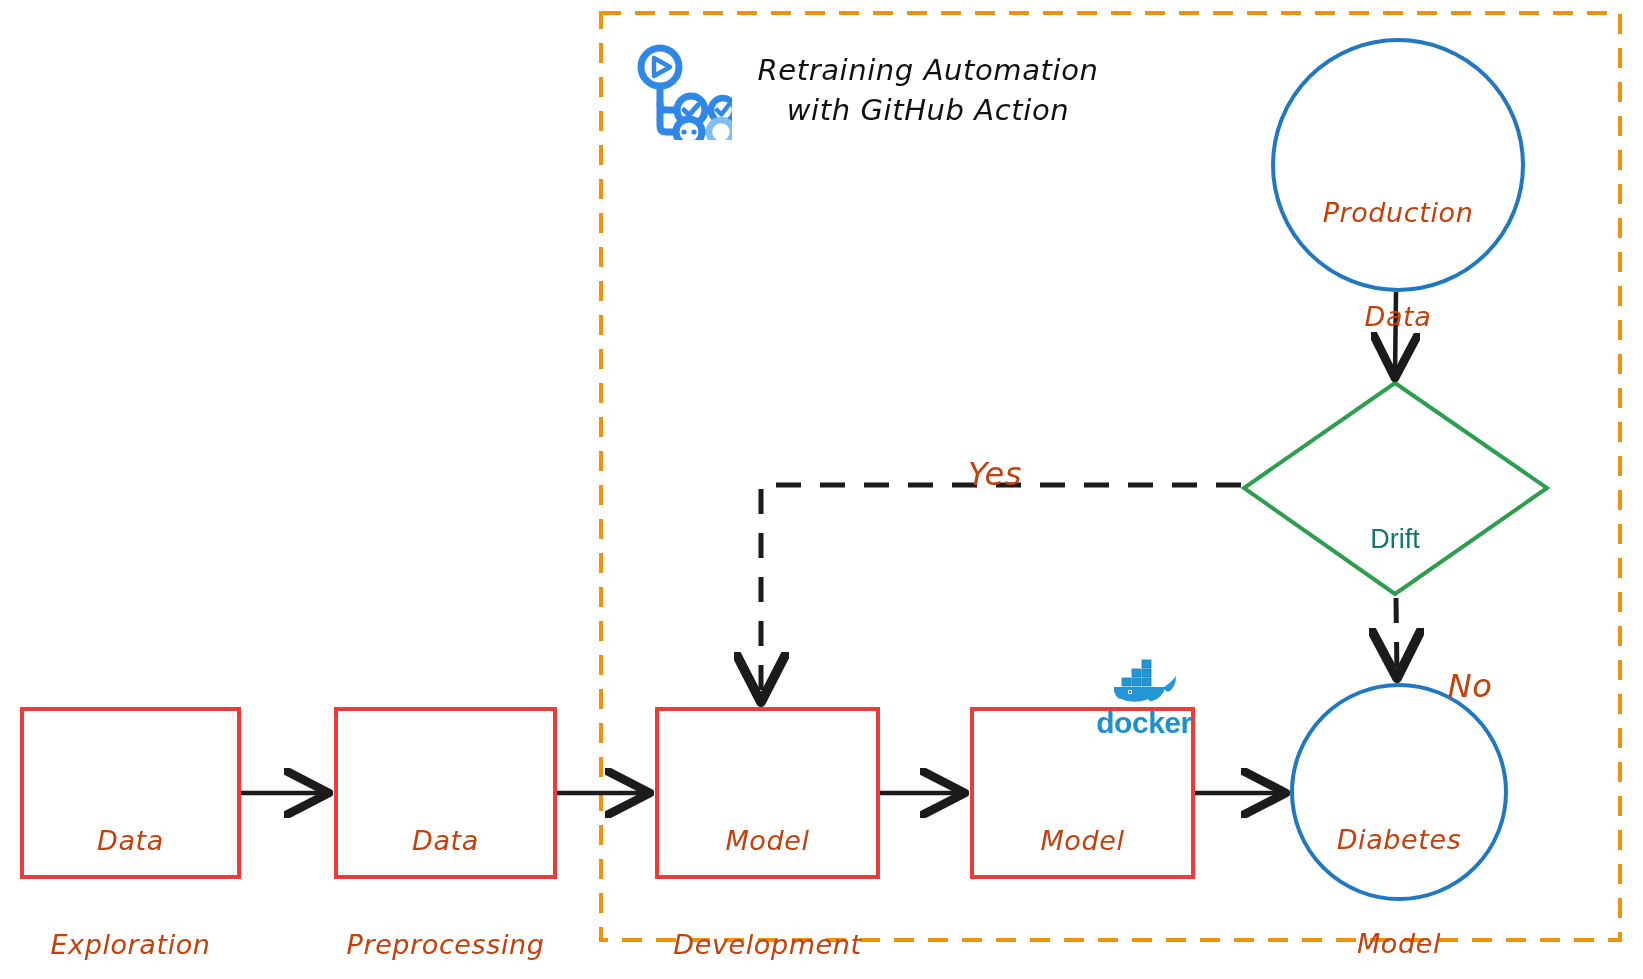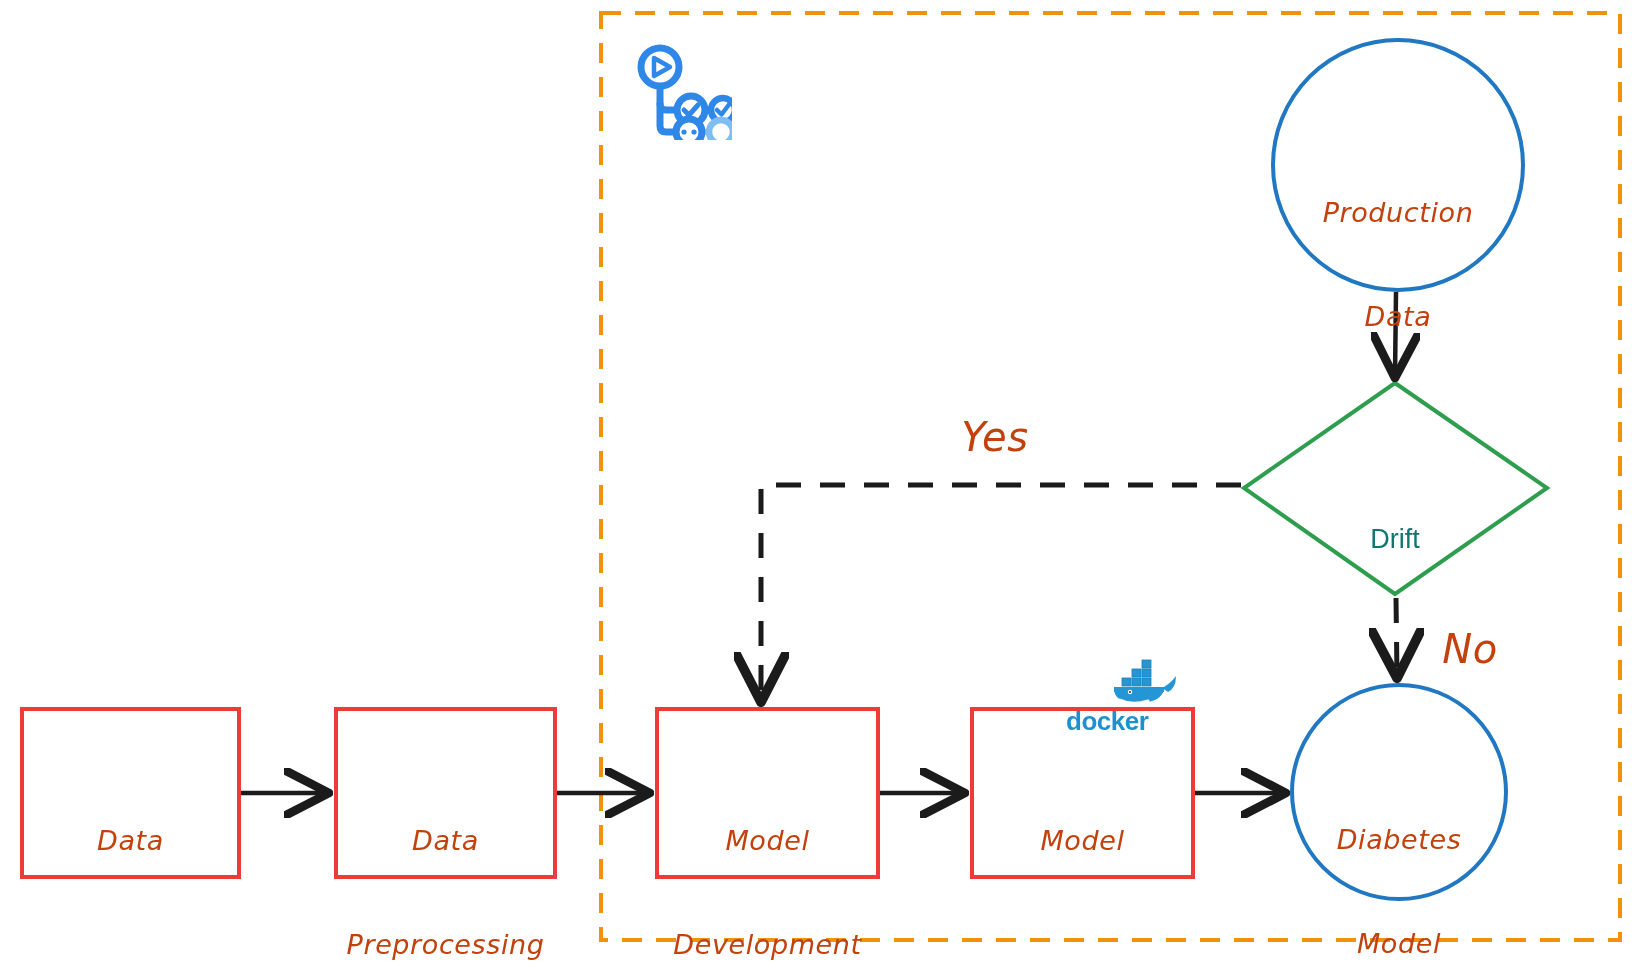--- a/index.html
+++ b/index.html
@@ -41,35 +41,36 @@
     letter-spacing: 0.6px;
   }
   .plainsans {
     font-family: "Liberation Sans", sans-serif;
     font-style: normal;
     letter-spacing: 0px;
   }
   .box-label { font-size: 27px; }
   .circle-label { font-size: 27px; }
   .diamond-label { font-size: 27px; color: #0f766e; }
-  .edge-label { font-size: 40px; }
+  .edge-label { font-size: 32px; margin-top: 42px; }
   .group-title {
     position: absolute;
     font-size: 29px;
     line-height: 1.38;
     text-align: center;
     color: #111111;
   }
   .docker-word {
     position: absolute;
     font-family: "Liberation Sans", sans-serif;
     font-weight: 700;
-    font-size: 26px;
+    font-size: 30px;
     color: #1d91d0;
     letter-spacing: -0.5px;
+    text-align: center;
   }
   .icon-box { position: absolute; }
 </style>
 </head>
 <body>
 
 <div id="canvas">
 
   <svg id="svg-layer" viewBox="0 0 1643 979">
     <defs>
@@ -131,20 +132,22 @@
 
       <circle cx="53" cy="88" r="13" fill="#ffffff" stroke="#2f88e8" stroke-width="7"></circle>
       <circle cx="48" cy="88" r="2.6" fill="#2f88e8"></circle>
       <circle cx="58" cy="88" r="2.6" fill="#2f88e8"></circle>
 
       <circle cx="85" cy="88" r="12" fill="#ffffff" stroke="#7fbdf2" stroke-width="6.5"></circle>
     </svg>
   </div>
 
   <div class="group-title hand" style="left:748px; top:50px; width:360px;">
+    <div>Retraining Automation</div>
+    <div>with GitHub Action</div>
   </div>
 
   <div class="icon-box" style="left:1106px; top:644px; width:74px; height:62px;">
     <svg viewBox="0 0 74 62" width="74" height="62">
 
       <g fill="#2496d6" stroke="#1a7fb8" stroke-width="0.8">
         <rect x="16" y="34" width="9" height="8"></rect>
         <rect x="26" y="34" width="9" height="8"></rect>
         <rect x="36" y="34" width="9" height="8"></rect>
         <rect x="26" y="25" width="9" height="8"></rect>
@@ -161,20 +164,21 @@
       <circle cx="24" cy="48" r="2.2" fill="#ffffff"></circle>
       <circle cx="24" cy="48" r="1" fill="#16384e"></circle>
 
       <path d="M 14 56 Q 26 62 42 57" fill="none" stroke="#ffffff" stroke-width="3" stroke-linecap="round"></path>
     </svg>
   </div>
   <div class="docker-word" style="left:1066px; top:706px; width:156px;">docker</div>
 
   <div class="node-label hand box-label" style="left:22px; top:755px; width:217px;">
     <div>Data</div>
+    <div>Exploration</div>
   </div>
 
   <div class="node-label hand box-label" style="left:332px; top:755px; width:227px;">
     <div>Data</div>
     <div>Preprocessing</div>
   </div>
 
   <div class="node-label hand box-label" style="left:653px; top:755px; width:229px;">
     <div>Model</div>
     <div>Development</div>

